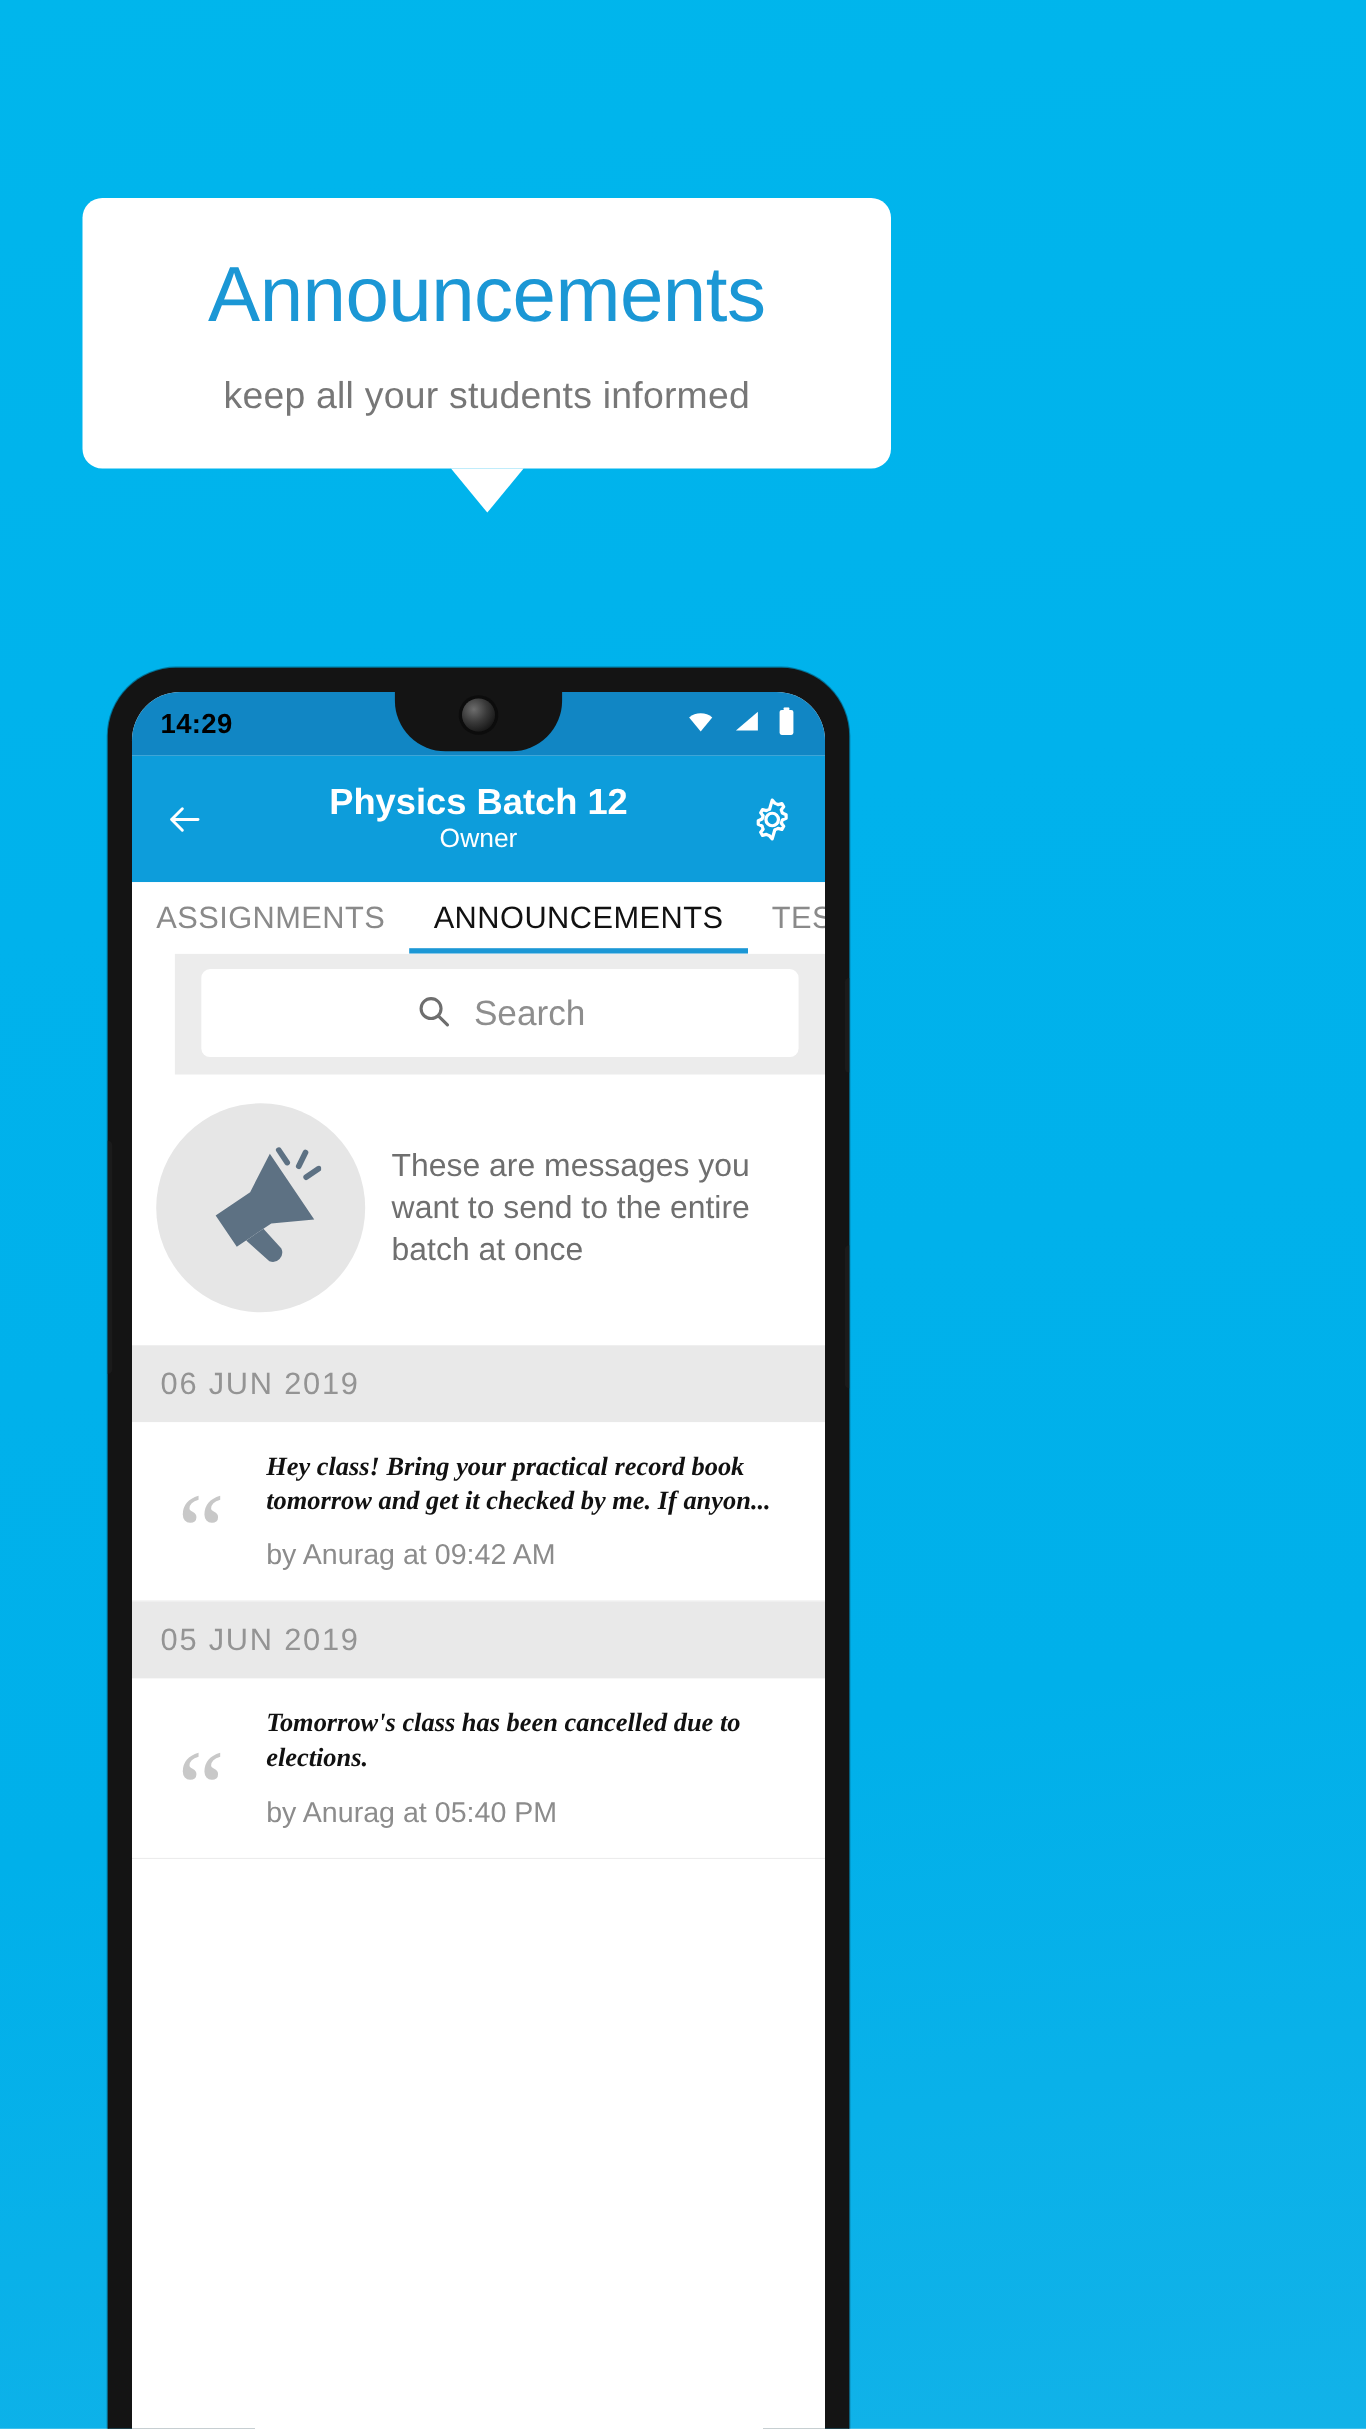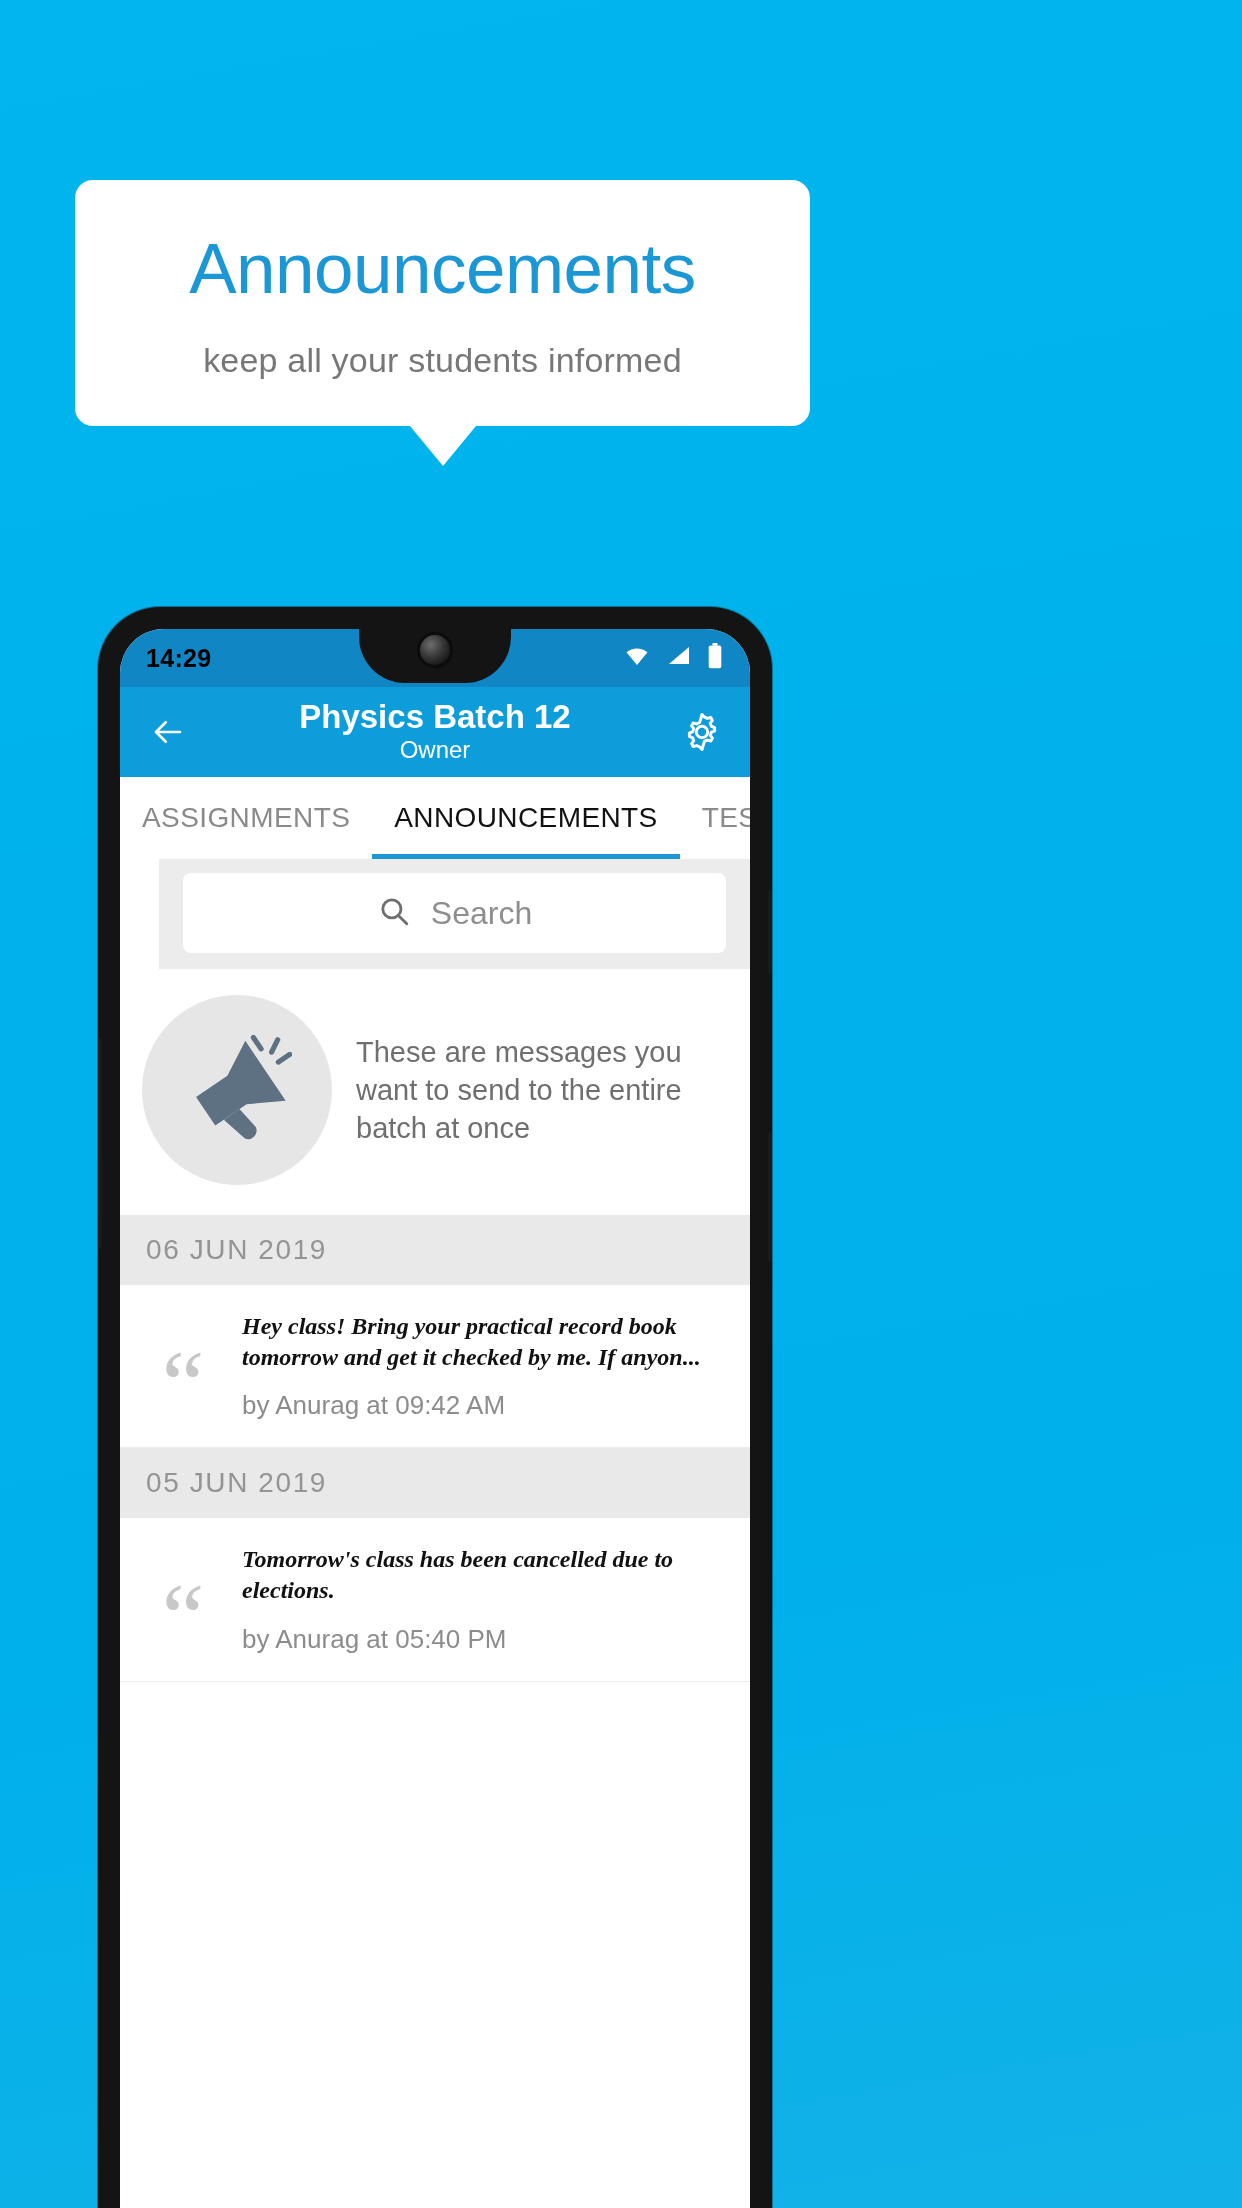--- a/index.html
+++ b/index.html
@@ -111,21 +111,21 @@
     top:30px;
     width:30px;height:30px;
     border-radius:50%;
     background:radial-gradient(circle at 36% 33%, #6d6d6d 0%, #3a3a3a 42%, #151515 80%);
     box-shadow:0 0 0 3px #0c0c0c;
   }
 
   
   .appbar{
     background:#0d9ddb;
-    height:90px;
+    height:115px;
     display:flex;
     align-items:center;
     padding:0 22px;
     position:relative;
   }
   .appbar-titles{
     position:absolute;
     left:0; right:0;
     text-align:center;
     pointer-events:none;
@@ -145,21 +145,21 @@
   .icon-btn{
     width:52px;height:52px;
     display:flex;align-items:center;justify-content:center;
     position:relative;z-index:2;
   }
   .icon-btn.right{ margin-left:auto; }
 
   
   .tabs{
     background:#ffffff;
-    height:82px;
+    height:65px;
     display:flex;
     align-items:stretch;
     overflow:hidden;
     position:relative;
   }
   .tab{
     display:flex;
     align-items:center;
     justify-content:center;
     padding:0 22px;

